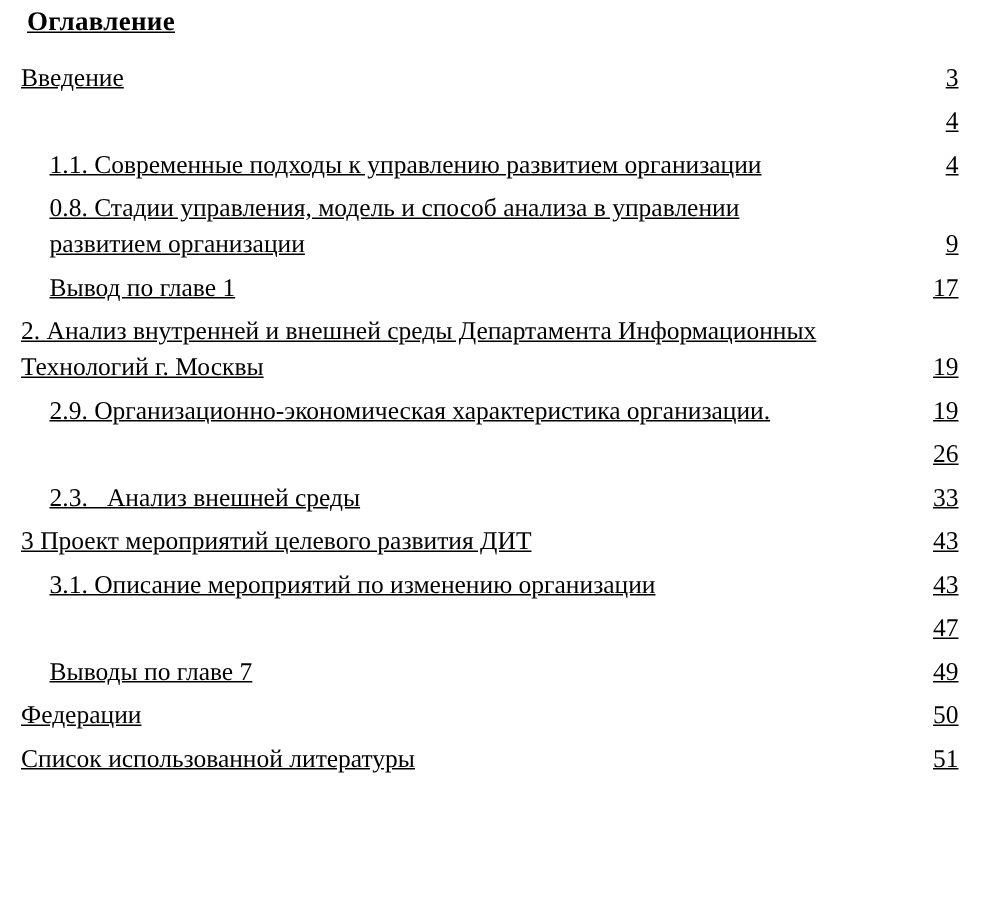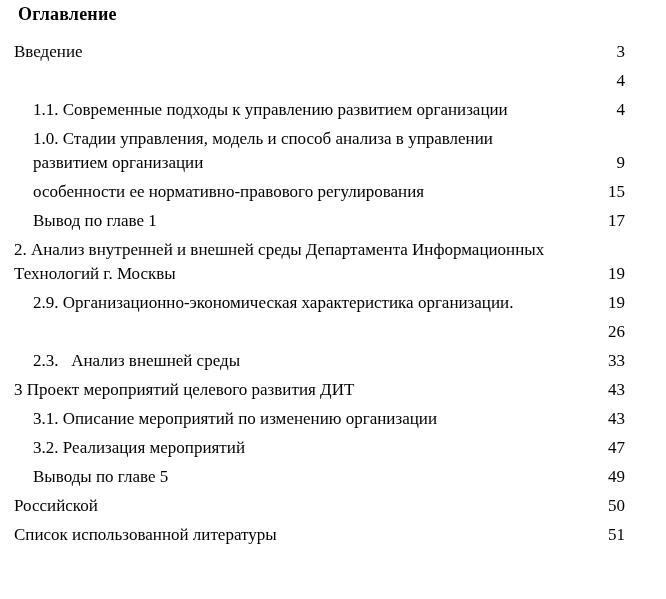--- a/index.html
+++ b/index.html
@@ -5,21 +5,22 @@
   * { margin: 0; padding: 0; box-sizing: border-box; }
   html, body {
     width: 666px; height: 599px;
     background: #ffffff;
     color: #000000;
     font-family: "Liberation Serif", "DejaVu Serif", serif;
     overflow: hidden;
   }
   .page {
     width: 666px; height: 501px;
-    padding: 3px 41px 0 14px;
+    padding: 3px 27px 0 14px;
+    text-decoration: underline;
   }
   .doc-title {
     font-size: 18px;
     font-weight: 700;
     margin: 1px 0 15px 4px;
     letter-spacing: 0.2px;
   }
   .entry {
     font-size: 17px;
     line-height: 24px;
@@ -65,34 +66,29 @@
 
   <div class="entry sub">
     <div class="lastline">
       <span class="label">1.1. Современные подходы к управлению развитием организации</span>
       <span class="dots"></span>
       <span class="pagenum">4</span>
     </div>
   </div>
 
   <div class="entry sub">
-    <div class="line label">1.0. Стадии управления, модель и способ анализа в управлении</div>
+    <div class="line label">0.8. Стадии управления, модель и способ анализа в управлении</div>
     <div class="lastline">
       <span class="label">развитием организации</span>
       <span class="dots"></span>
       <span class="pagenum">9</span>
     </div>
   </div>
 
   <div class="entry sub">
-    <div class="lastline">
-      <span class="label">особенности ее нормативно-правового регулирования</span>
-      <span class="dots"></span>
-      <span class="pagenum">15</span>
-    </div>
   </div>
 
   <div class="entry sub">
     <div class="lastline">
       <span class="label">Вывод по главе 1</span>
       <span class="dots"></span>
       <span class="pagenum">17</span>
     </div>
   </div>
 
@@ -139,37 +135,36 @@
   <div class="entry sub">
     <div class="lastline">
       <span class="label">3.1. Описание мероприятий по изменению организации</span>
       <span class="dots"></span>
       <span class="pagenum">43</span>
     </div>
   </div>
 
   <div class="entry sub">
     <div class="lastline">
-      <span class="label">3.2. Реализация мероприятий</span>
       <span class="dots"></span>
       <span class="pagenum">47</span>
     </div>
   </div>
 
   <div class="entry sub">
     <div class="lastline">
-      <span class="label">Выводы по главе 5</span>
+      <span class="label">Выводы по главе 7</span>
       <span class="dots"></span>
       <span class="pagenum">49</span>
     </div>
   </div>
 
   <div class="entry">
     <div class="lastline">
-      <span class="label">Российской</span>
+      <span class="label">Федерации</span>
       <span class="dots"></span>
       <span class="pagenum">50</span>
     </div>
   </div>
 
   <div class="entry">
     <div class="lastline">
       <span class="label">Список использованной литературы</span>
       <span class="dots"></span>
       <span class="pagenum">51</span>

